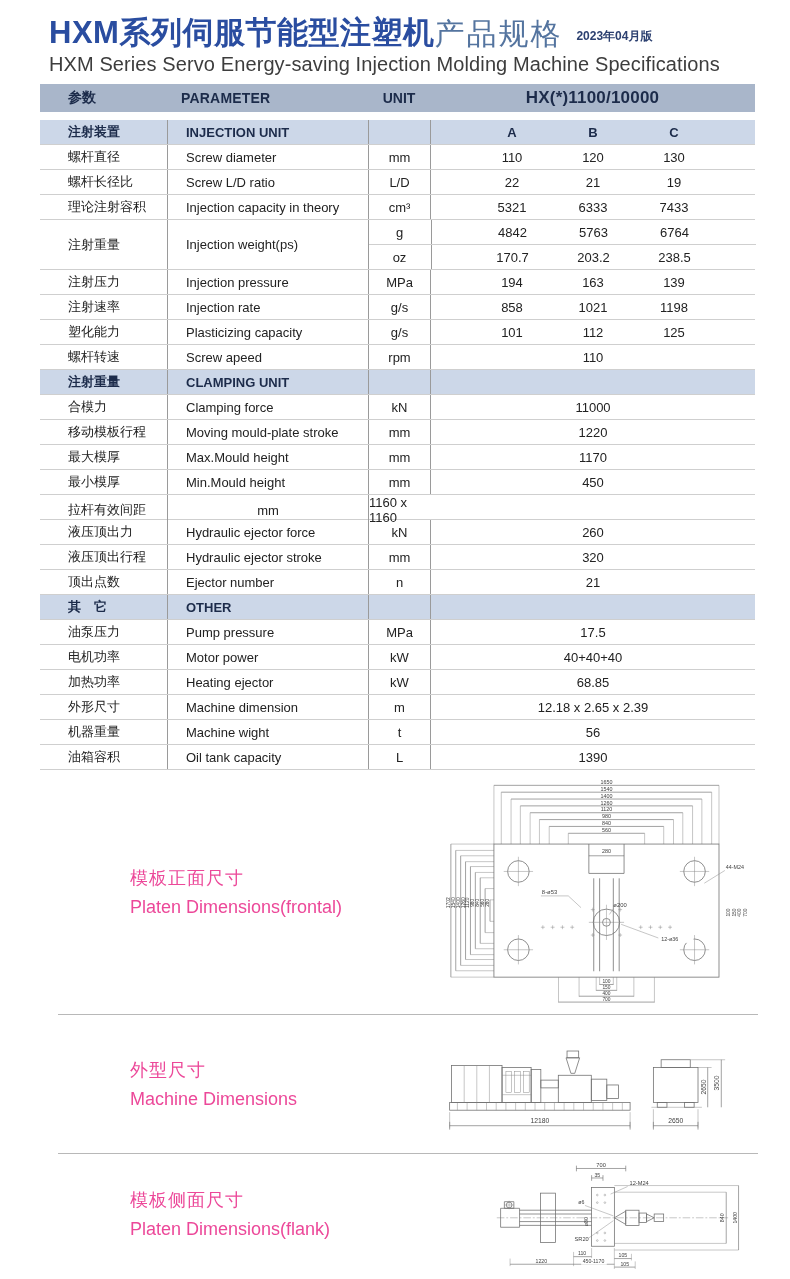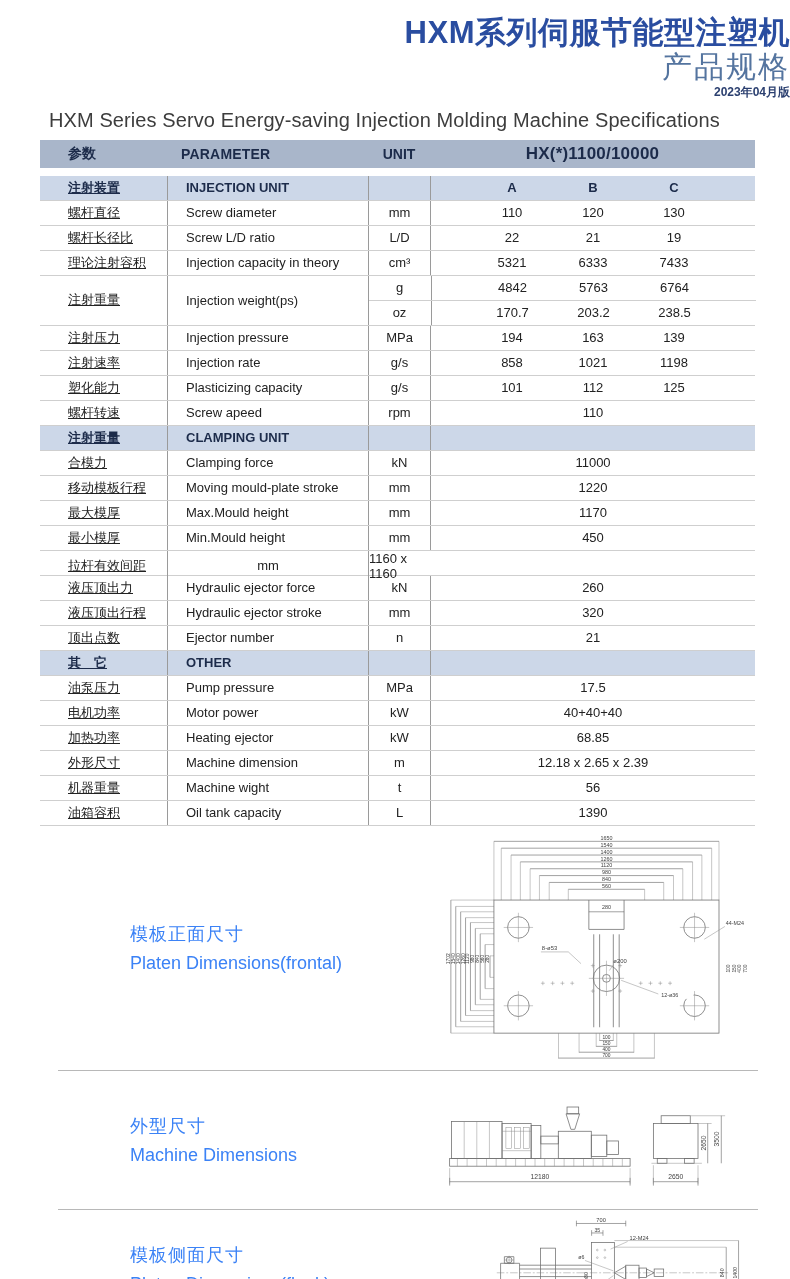--- a/index.html
+++ b/index.html
@@ -2,39 +2,39 @@
 <html><head>
 <meta charset="utf-8">
 <style>
   * { box-sizing: border-box; margin: 0; padding: 0; }
   html,body { background:#ffffff; }
   body { width:790px; height:1279px; font-family:"Liberation Sans", sans-serif; color:#222; }
   .page { width:790px; height:1279px; overflow:hidden; position:relative; }
 
   
   .head-block { padding:16px 0 0 49px; }
-  .title-line { display:flex; align-items:flex-end;flex-direction:column; }
+  .title-line { display:flex; align-items:flex-end; }
   .title-cn { font-size:31px; font-weight:bold; color:#2a4da0; letter-spacing:0.5px; line-height:1.1; }
   .title-suffix { font-size:30px; font-weight:400; color:#54749f; letter-spacing:2px; line-height:1.12; }
   .version { font-size:12px; font-weight:bold; color:#2c4070; margin-left:14px; padding-bottom:5px; }
   .title-en { font-size:20px; color:#3d3d3d; margin-top:3px; letter-spacing:0.1px; }
 
   
   .spec-table { margin:8px 0 0 40px; width:715px; font-size:13px; }
   .thead { height:28px; background:#a9b6ca; display:grid; grid-template-columns:127px 201px 62px 325px;
            align-items:center; font-weight:bold; color:#1c2b4a; margin-bottom:8px; }
   .thead .h1 { padding-left:28px; font-size:14px; }
   .thead .h2 { padding-left:14px; font-size:14px; letter-spacing:0.2px; }
   .thead .h3 { text-align:center; font-size:14px; }
   .thead .h4 { text-align:center; font-size:17px; letter-spacing:0.2px; }
 
   .trow { display:grid; grid-template-columns:127px 201px 62px 325px; height:25px;
           border-bottom:1px solid #cfcfcf; }
   .trow > div { height:100%; display:flex; align-items:center; }
-  .c1 { padding-left:28px;text-decoration:underline; }
+  .c1 { padding-left:28px; }
   .c2 { padding-left:18px; border-left:1px solid #9a9a9a; }
   .c3 { justify-content:center; border-left:1px solid #9a9a9a; }
   .c4 { justify-content:center; border-left:1px solid #9a9a9a; }
   .vals3 { display:flex; justify-content:center; }
   .vals3 span { width:81px; text-align:center; }
 
   .srow { background:#ccd7e8; font-weight:bold; color:#1c2b4a; }
 
   .trow-double { grid-template-columns:127px 201px 387px; height:50px; }
   .trow-double .c34 { display:flex; flex-direction:column; border-left:1px solid #9a9a9a; padding:0; }
@@ -42,21 +42,21 @@
   .sub-top { border-bottom:1px solid #cfcfcf; }
   .subrow .u { display:flex; align-items:center; justify-content:center; border:none; }
   .subrow .v { display:flex; align-items:center; justify-content:center; border-left:1px solid #9a9a9a; }
 
   
   .diagrams { margin-left:58px; width:700px; }
   .dsec { display:flex; align-items:center; }
   .dsec-frontal { height:244px; }
   .dsec-flank { height:120px; border-top:1px solid #b8b8b8; }
   .dsec-machine { height:139px; border-top:1px solid #b8b8b8; }
-  .d-label { width:312px; padding-left:72px; color:#3b82f6; }
+  .d-label { width:312px; padding-left:72px; color:#ec4899; }
   .d-cn { font-size:18px; margin-bottom:7px; letter-spacing:1px; }
   .d-en { font-size:18px; }
   .dwg { display:block; }
   .dwg path, .dwg line, .dwg rect, .dwg circle, .dwg polygon { stroke:#6f6f6f; fill:none; stroke-width:0.8; }
   .dwg .thin { stroke-width:0.5; stroke:#8a8a8a; }
   .dwg .dim { stroke-width:0.6; stroke:#5f5f5f; }
   .dwg text { fill:#3f3f3f; stroke:none; font-family:"Liberation Sans", sans-serif; }
   .dwg .mask { fill:#ffffff; stroke:none; }
   .t6 { font-size:6px; } .t55 { font-size:5.5px; } .t5 { font-size:5px; } .t7 { font-size:7px; }
 </style>

